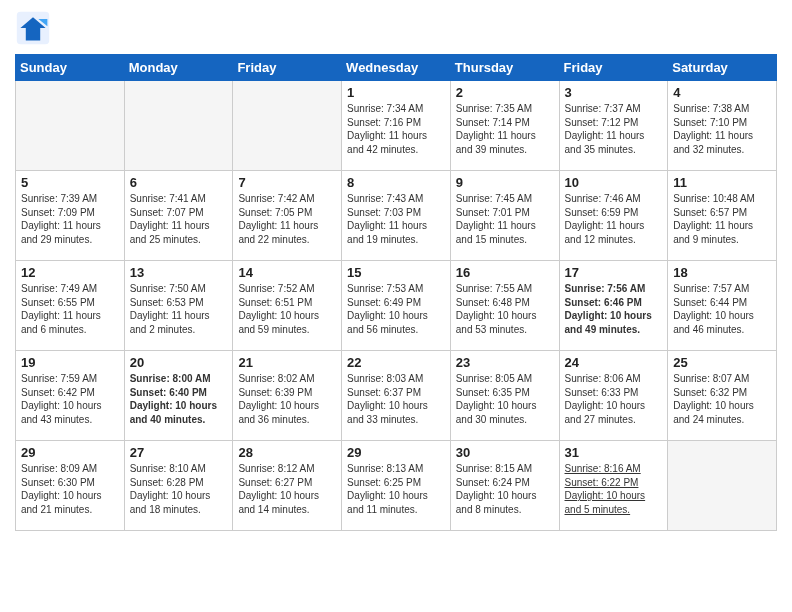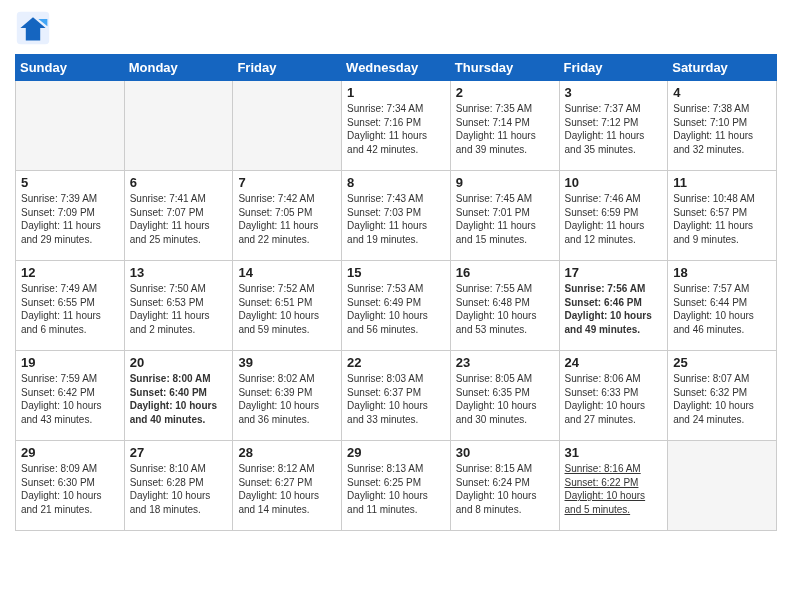--- a/index.html
+++ b/index.html
@@ -261,21 +261,21 @@
 and 43 minutes.</div>
         </td>
         <td>
           <div class="day-num">20</div>
           <div class="cell-text" style="white-space: pre-line; font-weight: bold;">Sunrise: 8:00 AM
 Sunset: 6:40 PM
 Daylight: 10 hours
 and 40 minutes.</div>
         </td>
         <td>
-          <div class="day-num">39</div>
+          <div class="day-num">21</div>
           <div class="cell-text" style="white-space: pre-line;">Sunrise: 8:02 AM
 Sunset: 6:39 PM
 Daylight: 10 hours
 and 36 minutes.</div>
         </td>
         <td>
           <div class="day-num">22</div>
           <div class="cell-text" style="white-space: pre-line;">Sunrise: 8:03 AM
 Sunset: 6:37 PM
 Daylight: 10 hours

